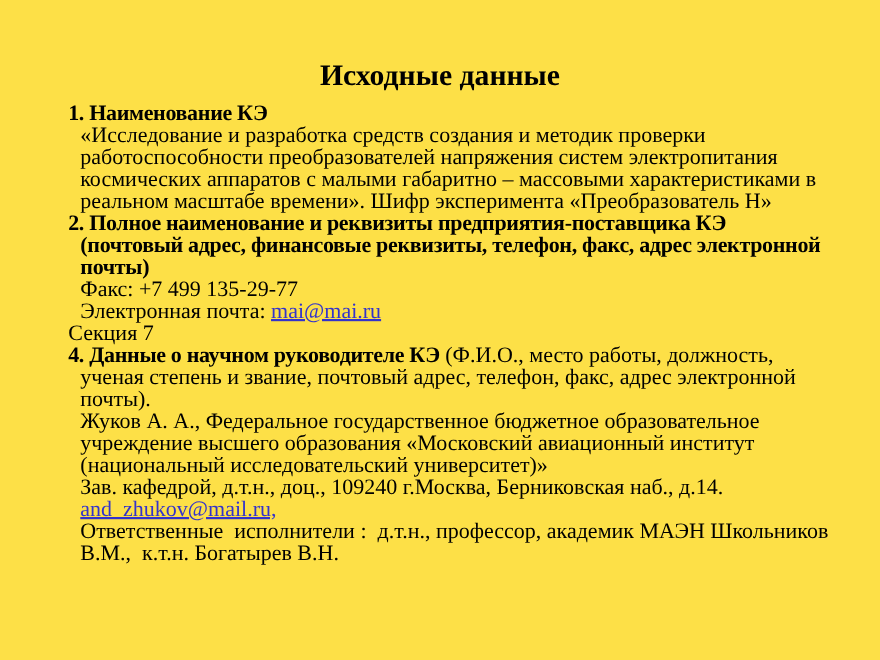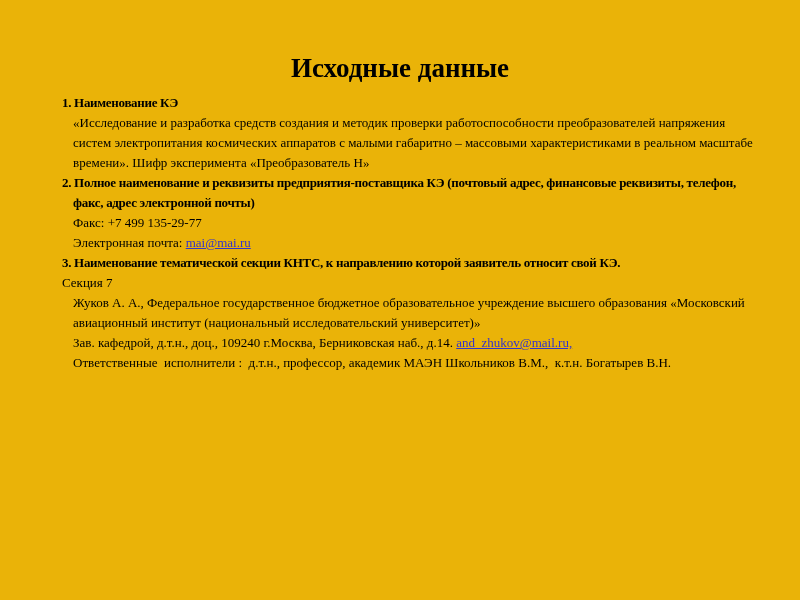--- a/index.html
+++ b/index.html
@@ -1,36 +1,36 @@
 <!DOCTYPE html>
 <html lang="ru"><head>
 <meta charset="utf-8">
 <style>
   html, body { margin: 0; padding: 0; }
   .slide {
     position: relative;
     width: 800px;
     height: 600px;
-    background: #eab308;
+    background: #fde047;
     overflow: hidden;
     font-family: "Liberation Serif", "DejaVu Serif", serif;
     color: #000000;
   }
   .title {
     margin: 0;
     padding-top: 52px;
     text-align: center;
     font-size: 27px;
     font-weight: 700;
     line-height: 32px;
   }
   .content {
     width: 692px;
     margin: 9px 0 0 62px;
-    font-size: 13px;
+    font-size: 20px;
     line-height: 20px;
   }
   .content p {
     margin: 0;
     white-space: pre-wrap;
   }
   p.h {
     font-weight: 700;
     letter-spacing: -0.3px;
     padding-left: 11px;
@@ -65,21 +65,21 @@
 
   <div class="content">
 
     <p class="h">1. Наименование КЭ</p>
     <p class="body">«Исследование и разработка средств создания и методик проверки работоспособности преобразователей напряжения систем электропитания космических аппаратов с малыми габаритно – массовыми характеристиками в реальном масштабе времени». Шифр эксперимента «Преобразователь Н»</p>
 
     <p class="h">2. Полное наименование и реквизиты предприятия-поставщика КЭ (почтовый адрес, финансовые реквизиты, телефон, факс, адрес электронной почты)</p>
     <p class="body">Факс: +7 499 135-29-77</p>
     <p class="body"><span>Электронная почта: </span><a href="#" class="link">mai@mai.ru</a></p>
 
-    <p class="h">3. Наименование тематической секции КНТС, к направлению которой заявитель относит свой КЭ.</p>
     <p class="flush">Секция 7</p>
 
+    <p class="hm"><span class="b">4. Данные о научном руководителе КЭ</span><span> (Ф.И.О., место работы, должность, ученая степень и звание, почтовый адрес, телефон, факс, адрес электронной почты).</span></p>
     <p class="body">Жуков А. А., Федеральное государственное бюджетное образовательное учреждение высшего образования «Московский авиационный институт (национальный исследовательский университет)»</p>
     <p class="body"><span>Зав. кафедрой, д.т.н., доц., 109240 г.Москва, Берниковская наб., д.14. </span><a href="#" class="link">and_zhukov@mail.ru,</a></p>
     <p class="body">Ответственные  исполнители :  д.т.н., профессор, академик МАЭН Школьников В.М.,  к.т.н. Богатырев В.Н.</p>
 
   </div>
 </div>
 
 </body></html>

